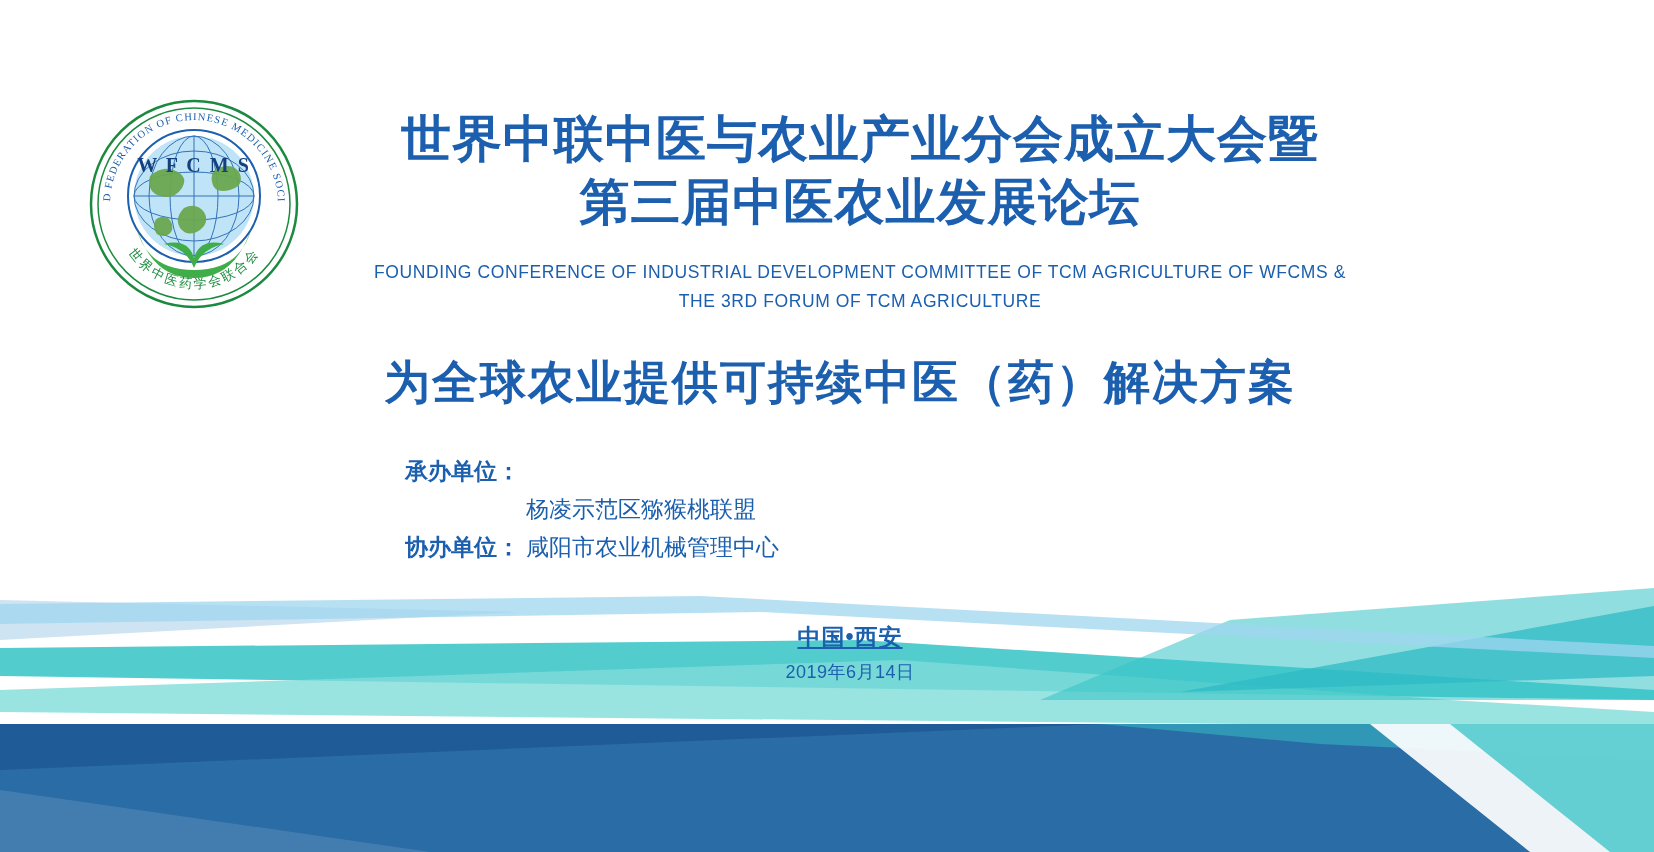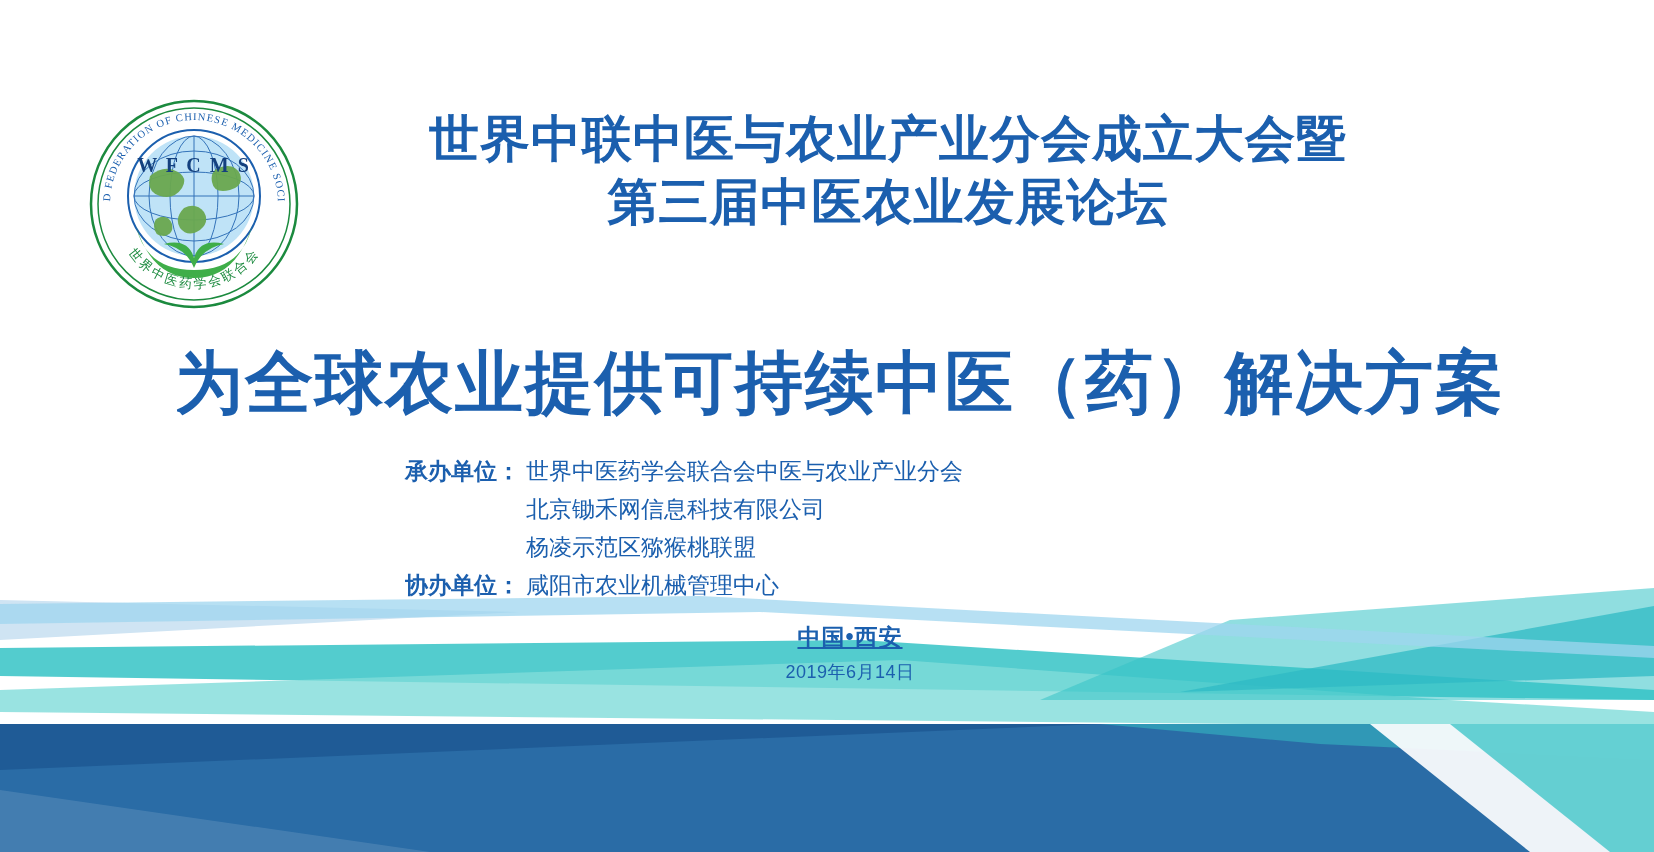--- a/index.html
+++ b/index.html
@@ -47,21 +47,20 @@
     position: absolute;
     top: 108px;
     left: 240px;
     width: 1240px;
     text-align: center;
     color: #1b5fae;
     font-weight: bold;
     font-size: 50px;
     line-height: 63px;
     letter-spacing: 1px;
-    padding-left: 28px;
   }
   #title-cn .line {
     display: block;
     white-space: nowrap;
   }
 
   #title-en {
     position: absolute;
     top: 258px;
     left: 240px;
@@ -77,21 +76,21 @@
   }
 
   #slogan {
     position: absolute;
     top: 348px;
     left: 120px;
     width: 1440px;
     text-align: center;
     color: #1b5fae;
     font-weight: bold;
-    font-size: 68px;
+    font-size: 46px;
     line-height: 68px;
     letter-spacing: 2px;
     white-space: nowrap;
   }
 
   #orgs {
     position: absolute;
     top: 452px;
     left: 400px;
     width: 900px;
@@ -201,31 +200,30 @@
     <text font-family="'Liberation Sans', sans-serif" font-size="13" fill="#1b8a3e" letter-spacing="2.5">
       <textPath href="#arc-bottom" startOffset="50%" text-anchor="middle">世界中医药学会联合会</textPath>
     </text>
   </svg>
 
   <div id="title-cn">
     <span class="line">世界中联中医与农业产业分会成立大会暨</span>
     <span class="line">第三届中医农业发展论坛</span>
   </div>
 
+  <div id="title-en">
+    <span class="line">FOUNDING CONFERENCE OF INDUSTRIAL DEVELOPMENT COMMITTEE OF TCM AGRICULTURE OF WFCMS &amp;</span>
+    <span class="line">THE 3RD FORUM OF TCM AGRICULTURE</span>
+  </div>
 
   <div id="slogan">为全球农业提供可持续中医（药）解决方案</div>
 
   <div id="orgs">
     <div class="org-row">
       <span class="org-label">承办单位：</span>
-      <span class="org-value">世界中医药学会联合会中医与农业产业分会</span>
-    </div>
-    <div class="org-row indent">
-      <span class="org-label">承办单位：</span>
-      <span class="org-value">北京锄禾网信息科技有限公司</span>
     </div>
     <div class="org-row indent">
       <span class="org-label">协办单位：</span>
       <span class="org-value">杨凌示范区猕猴桃联盟</span>
     </div>
     <div class="org-row">
       <span class="org-label">协办单位：</span>
       <span class="org-value">咸阳市农业机械管理中心</span>
     </div>
   </div>

